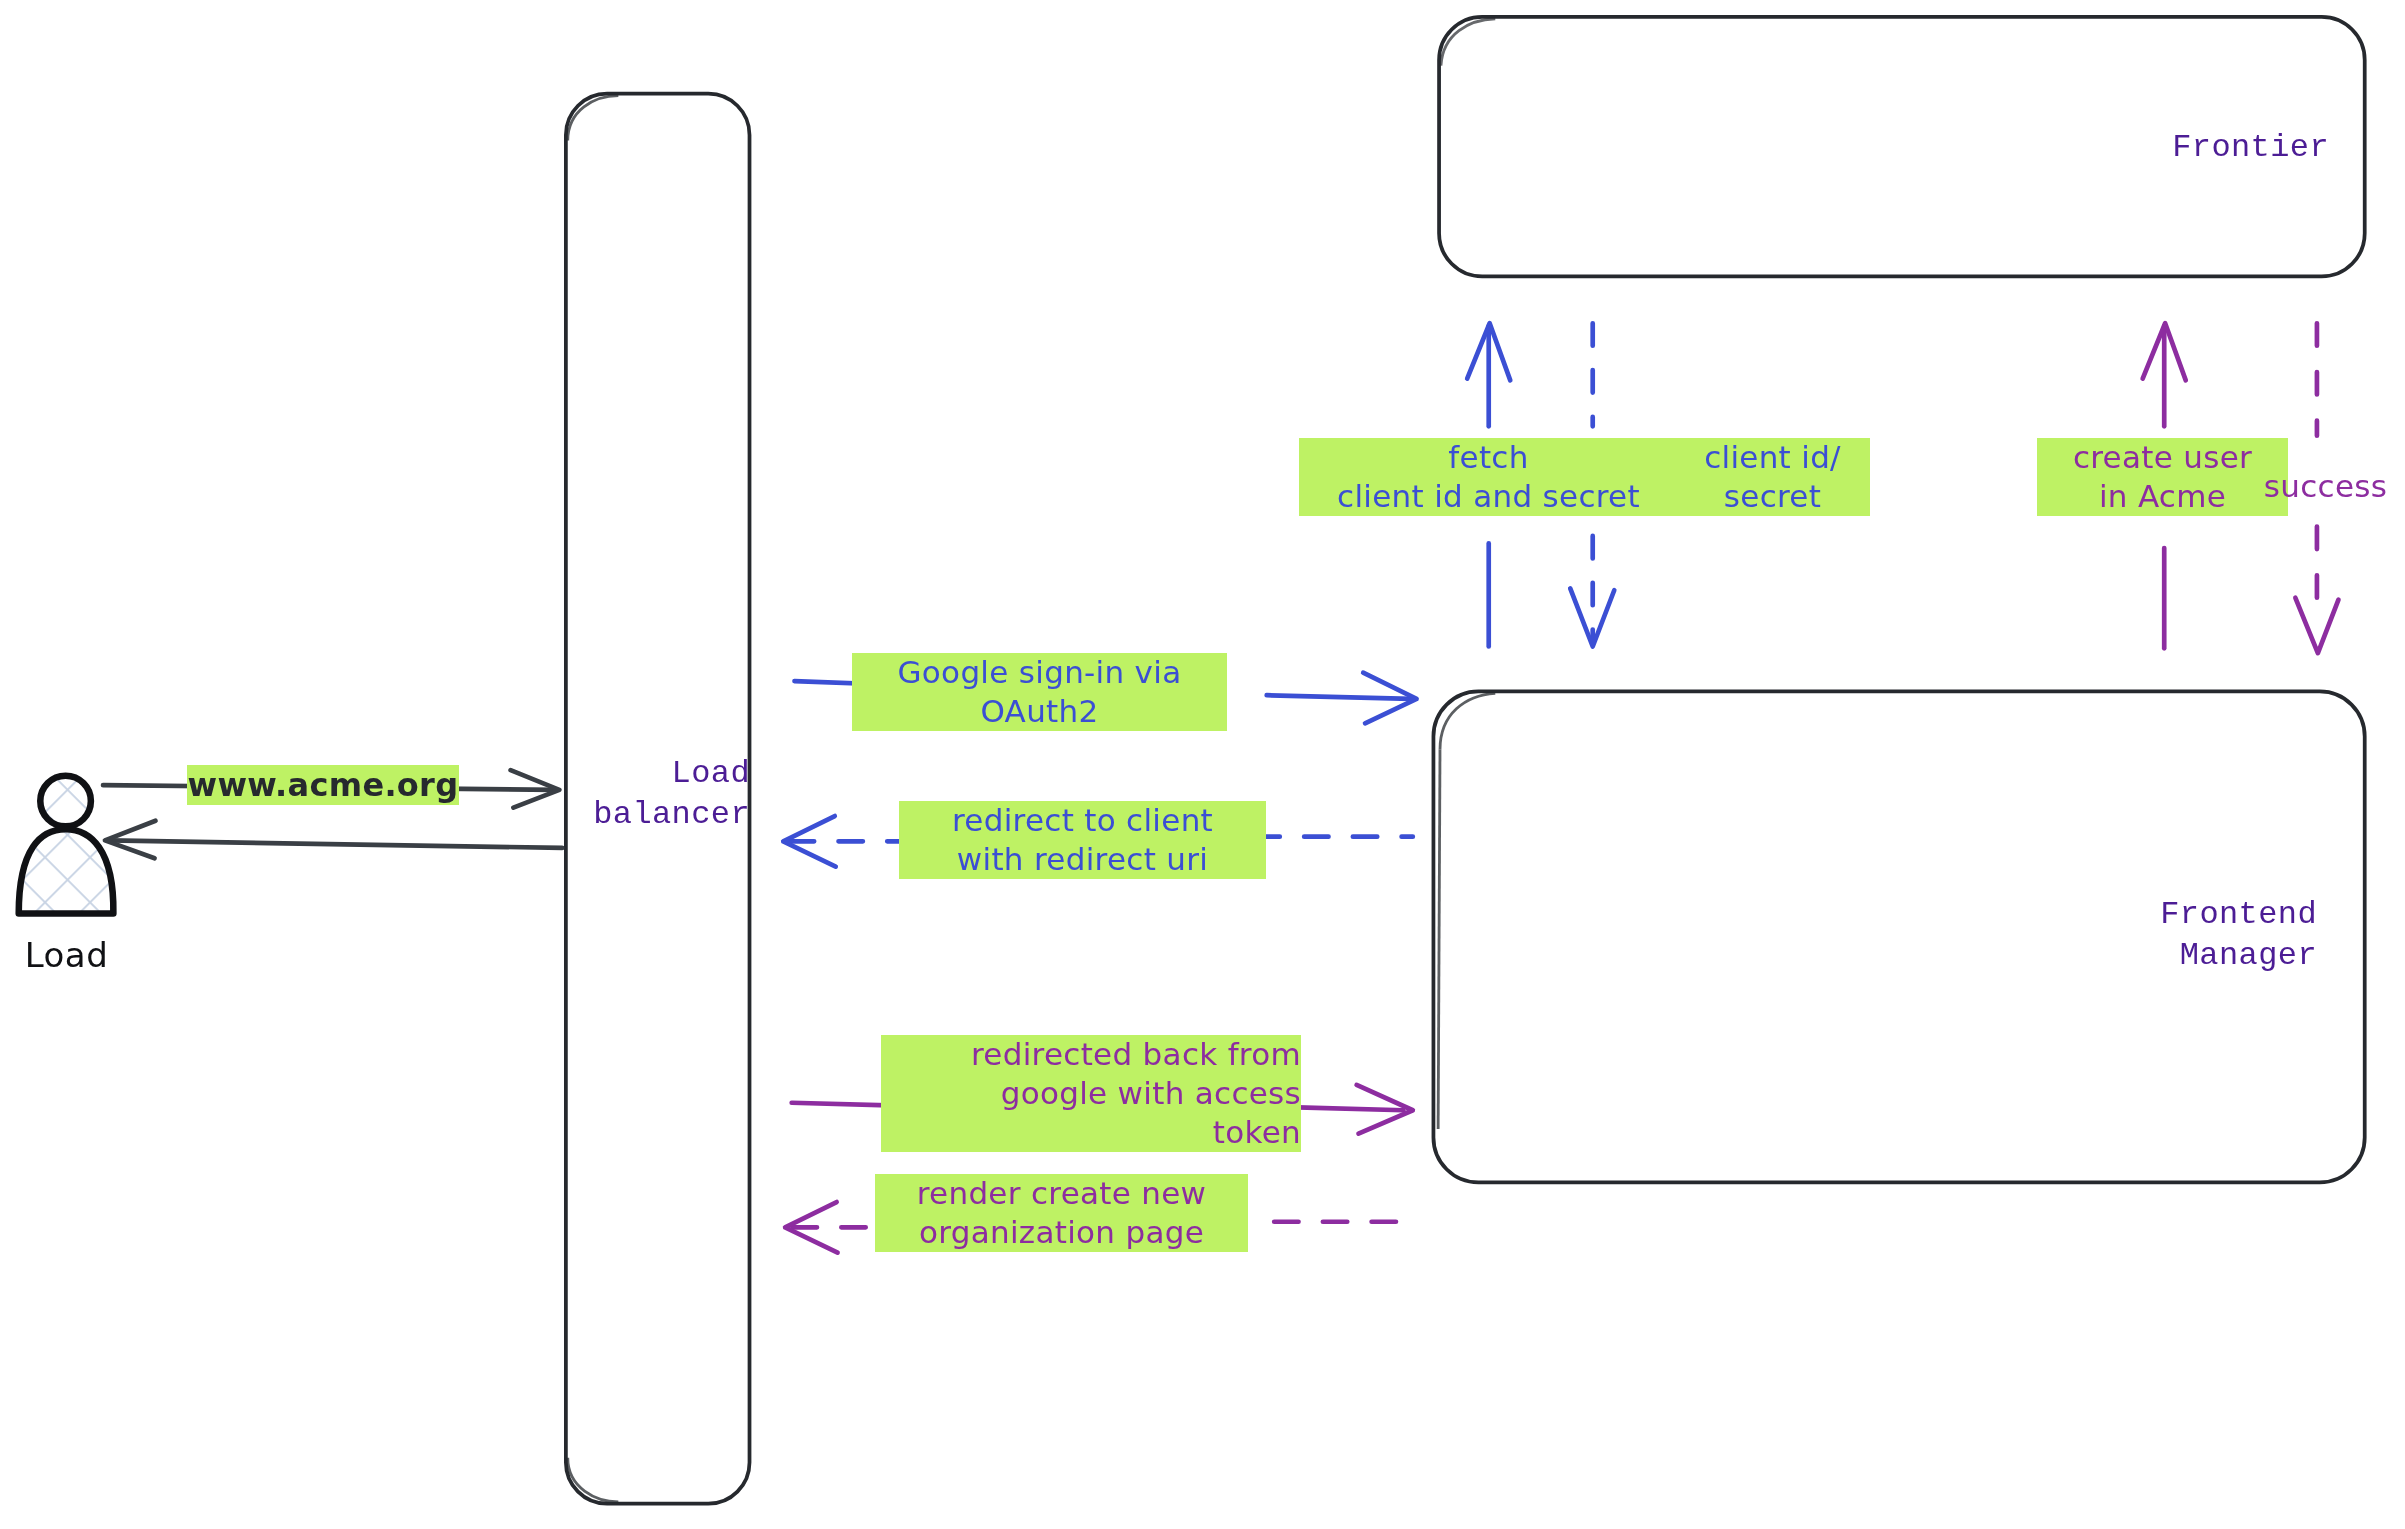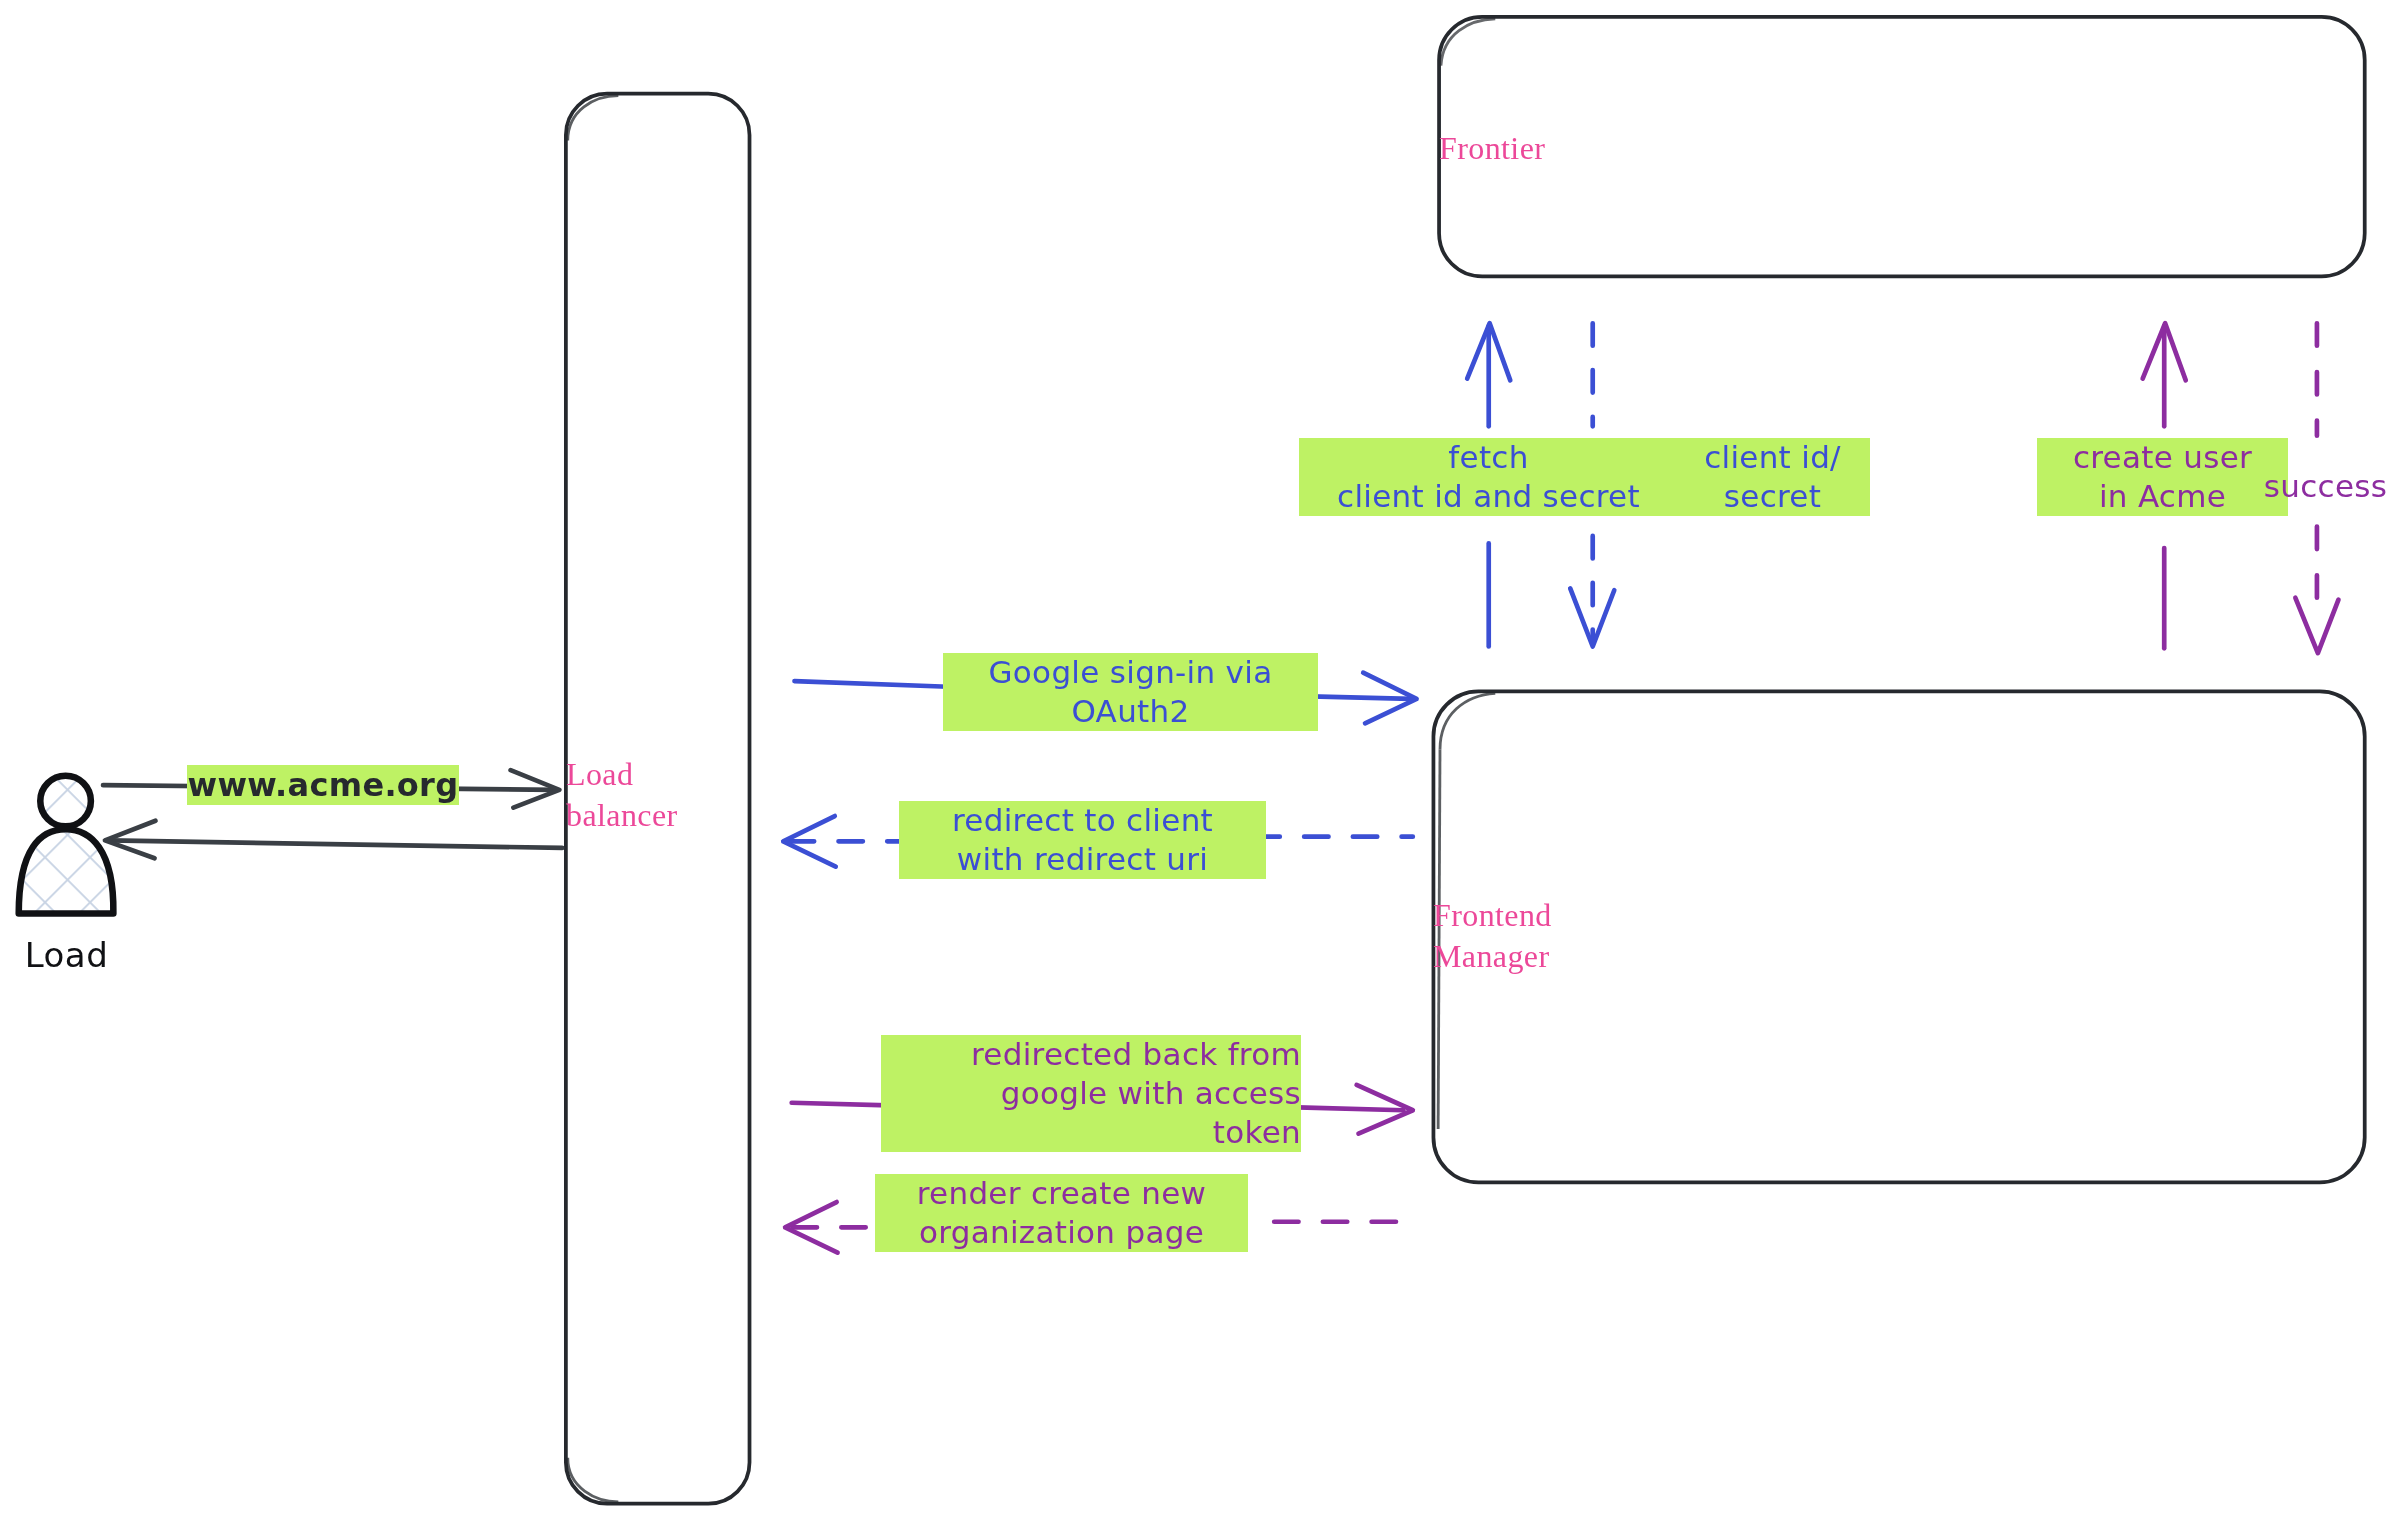--- a/index.html
+++ b/index.html
@@ -18,23 +18,23 @@
   svg.layer {
     position: absolute;
     left: 0;
     top: 0;
     width: 2405px;
     height: 1530px;
     overflow: visible;
   }
   .node-label {
     position: absolute;
-    text-align: left;
-    color: #ec4899;
-    font-family: Liberation Serif, serif;
+    text-align: right;
+    color: #4c1d95;
+    font-family: Liberation Mono, monospace;
     font-size: 32px;
     line-height: 1.28;
     letter-spacing: 0.4px;
     white-space: pre-line;
     pointer-events: none;
   }
   .edge-label {
     position: absolute;
     text-align: center;
     font-family: "DejaVu Sans", sans-serif;
@@ -156,21 +156,21 @@
   <div class="node-label" style="left:566px; top:754px; width:184px;">Load
 balancer</div>
 
   <div class="node-label" style="left:1439px; top:128px; width:890px;">Frontier</div>
 
   <div class="node-label" style="left:1433px; top:895px; width:884px;">Frontend
 Manager</div>
 
   <div class="edge-label dark" style="left:187px; top:765px; width:272px; font-size:32px;font-weight:bold;">www.acme.org</div>
 
-  <div class="edge-label blue" style="left:943px; top:653px; width:375px;">Google sign-in via
+  <div class="edge-label blue" style="left:852px; top:653px; width:375px;">Google sign-in via
 OAuth2</div>
 
   <div class="edge-label blue" style="left:899px; top:801px; width:367px;">redirect to client
 with redirect uri</div>
 
   <div class="edge-label purple" style="left:881px; top:1035px; width:420px;text-align:right;">redirected back from
 google with access
 token</div>
 
   <div class="edge-label purple" style="left:875px; top:1174px; width:373px;">render create new

